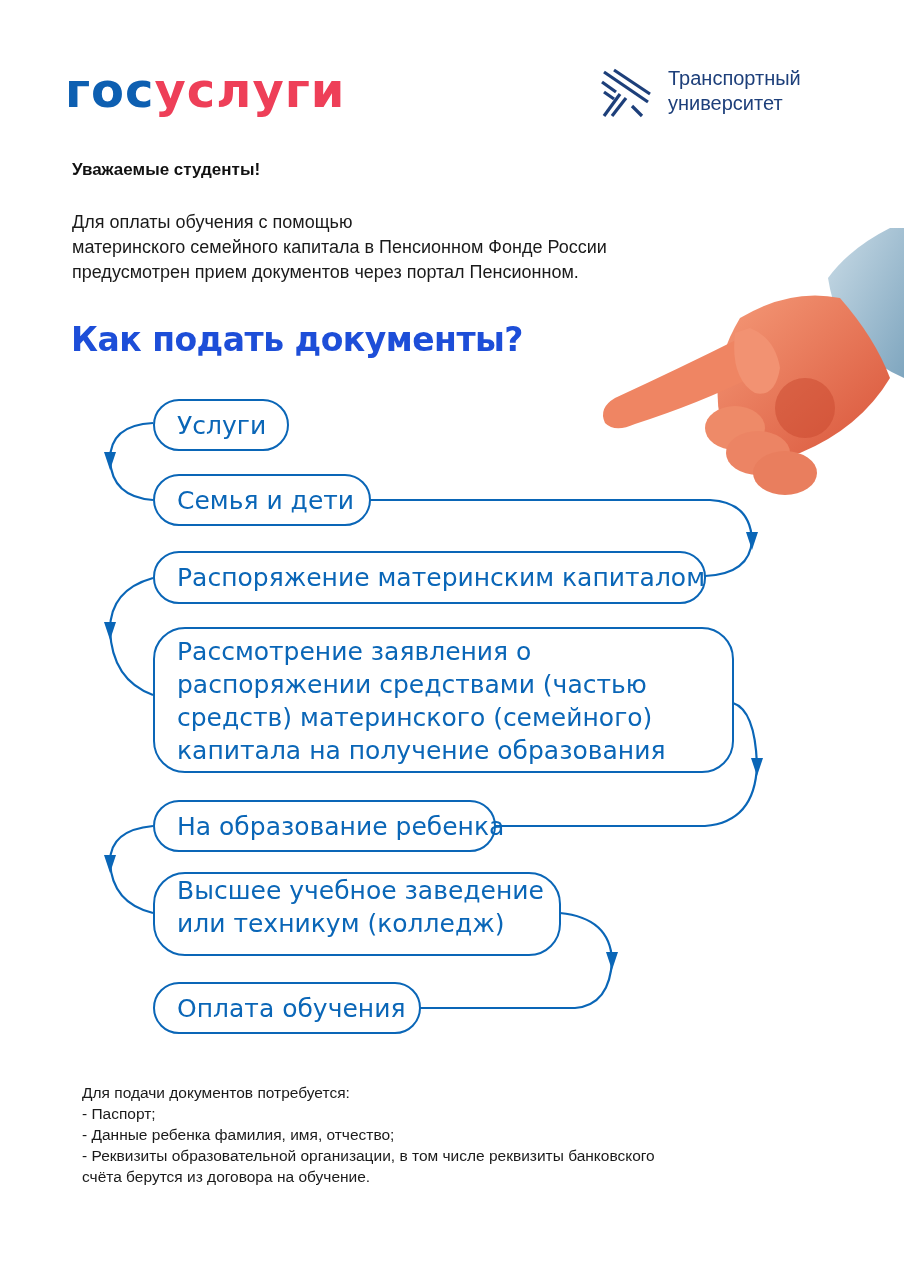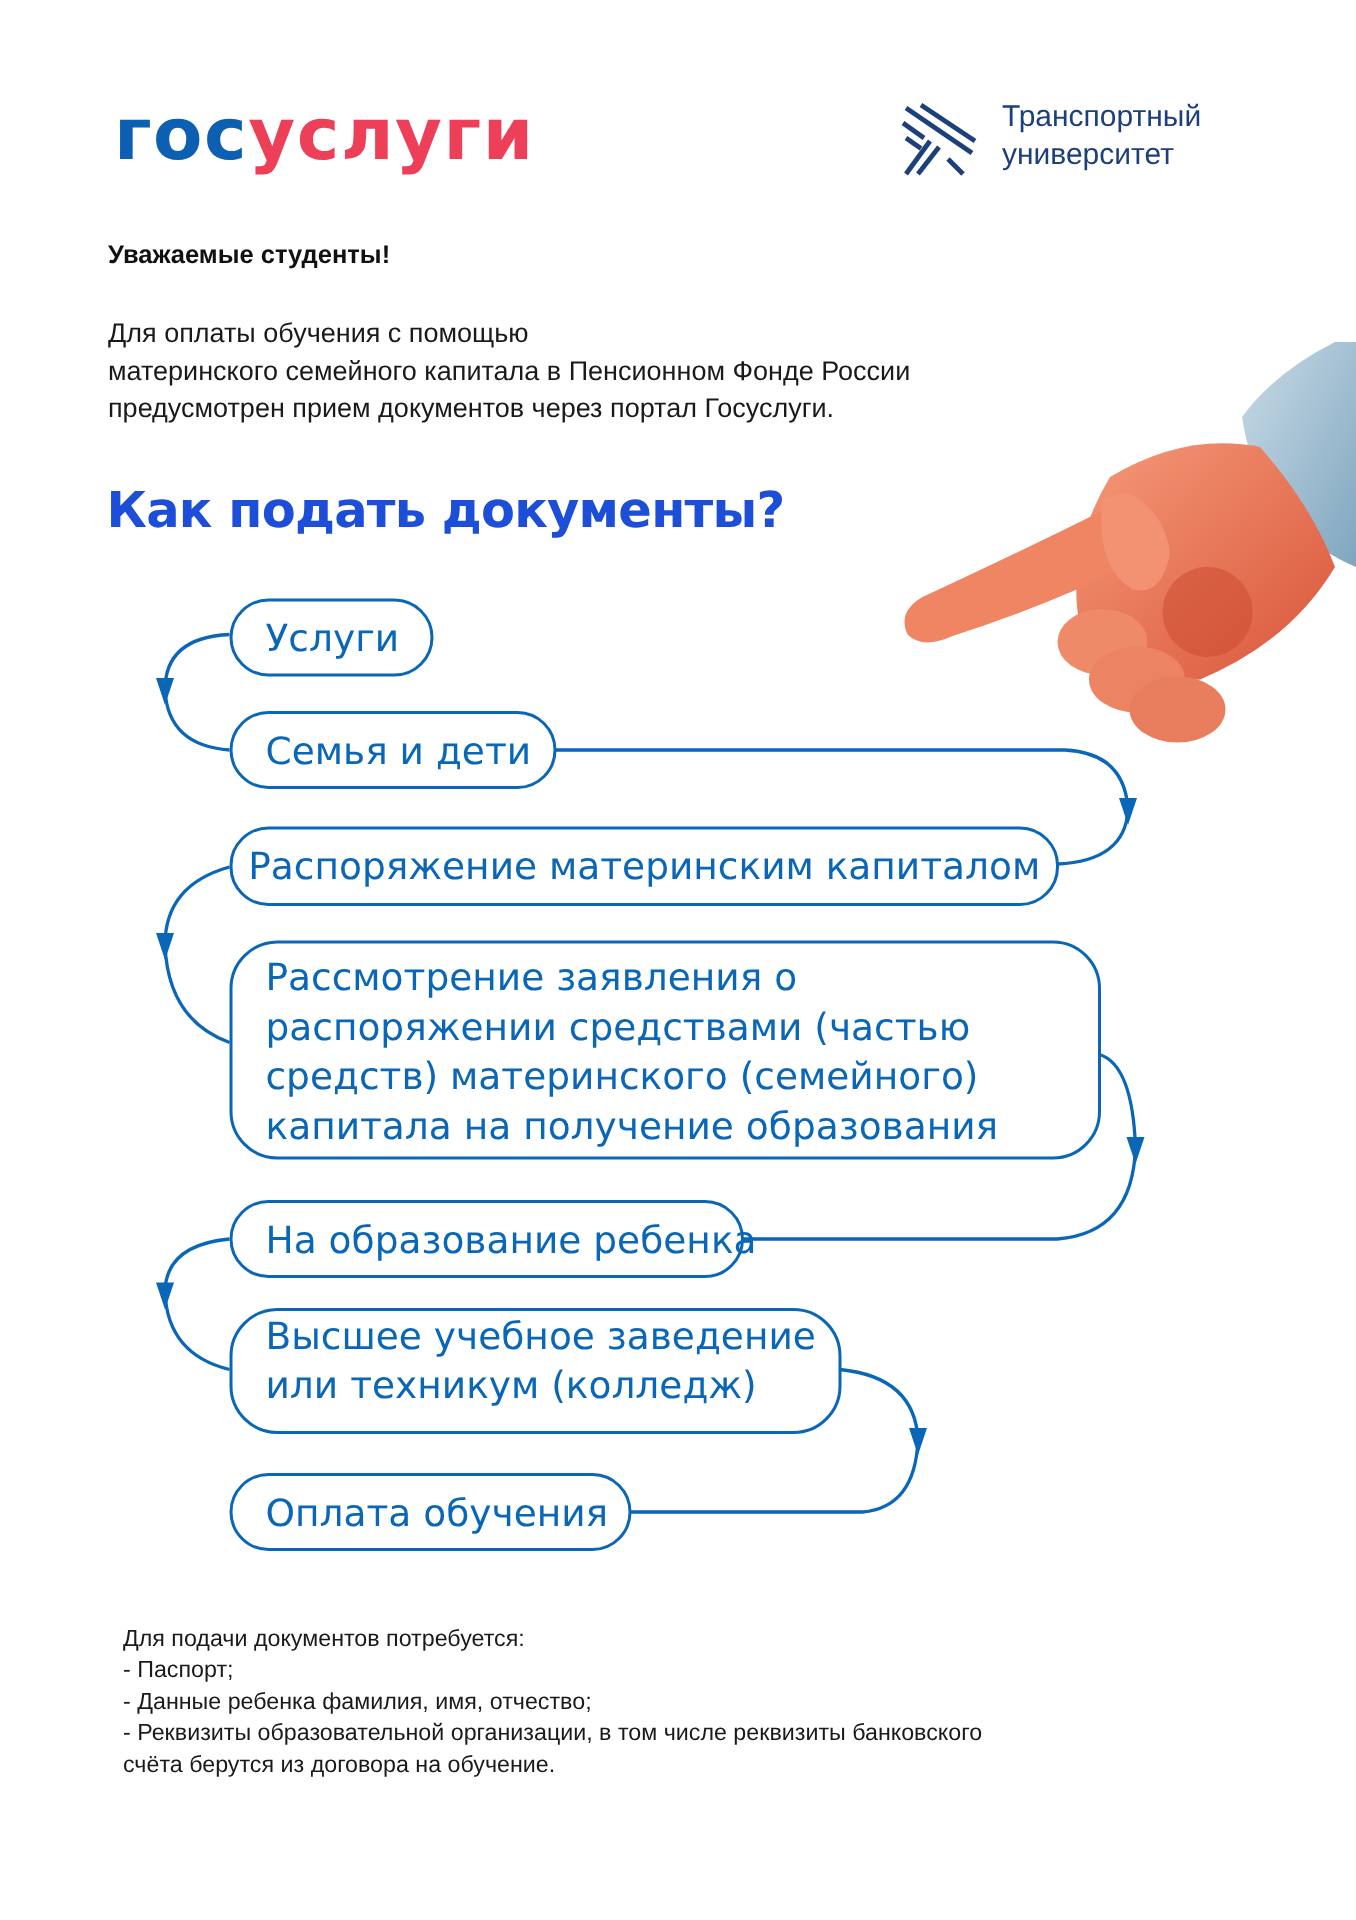--- a/index.html
+++ b/index.html
@@ -1,20 +1,20 @@
 <!DOCTYPE html>
 <html><head>
 <meta charset="utf-8">
 <style>
   html, body { margin: 0; padding: 0; background: #ffffff; }
   body { width: 904px; height: 1280px; position: relative; overflow: hidden;
          font-family: "Liberation Sans", "DejaVu Sans", sans-serif; color: #1a1a1a; }
   .abs { position: absolute; }
 
-  .logo-gos { left: 76px; top: 62px; font-family: "DejaVu Sans", sans-serif; font-weight: bold;
+  .logo-gos { left: 65px; top: 62px; font-family: "DejaVu Sans", sans-serif; font-weight: bold;
               font-size: 48px; letter-spacing: 1px; line-height: 56px; }
   .logo-gos .p1 { color: #0d5fb1; }
   .logo-gos .p2 { color: #ee3f58; }
 
   .uni-logo { left: 600px; top: 66px; width: 250px; height: 56px; }
   .uni-icon { position: absolute; left: 0; top: 2px; width: 52px; height: 50px; }
   .uni-text { position: absolute; left: 68px; top: 0; font-size: 20px; line-height: 25px;
               color: #1d3f7a; font-weight: normal; }
 
   .greeting { left: 72px; top: 160px; font-size: 17px; font-weight: bold; color: #111; }
@@ -59,21 +59,21 @@
   <div class="uni-text">
     <div>Транспортный</div>
     <div>университет</div>
   </div>
 </div>
 
 <div class="abs greeting">Уважаемые студенты!</div>
 <div class="abs intro">
   <div>Для оплаты обучения с помощью</div>
   <div>материнского семейного капитала в Пенсионном Фонде России</div>
-  <div>предусмотрен прием документов через портал Госуслуги.</div>
+  <div>предусмотрен прием документов через портал Пенсионном.</div>
 </div>
 
 <div class="abs heading">Как подать документы?</div>
 
 <svg class="abs hand" viewBox="0 0 314 270">
   <defs>
     <linearGradient id="skin" x1="0" y1="0" x2="1" y2="1">
       <stop offset="0" stop-color="#f59a78"></stop>
       <stop offset="1" stop-color="#d9553a"></stop>
     </linearGradient>
@@ -121,21 +121,21 @@
     <polygon points="606,952 618,952 612,970"></polygon>
   </g>
 </svg>
 
 <div class="step pill" style="left:153px; top:399px; width:136px; height:52px;">
   <span>Услуги</span>
 </div>
 <div class="step pill" style="left:153px; top:474px; width:218px; height:52px;">
   <span>Семья и дети</span>
 </div>
-<div class="step pill" style="left:153px; top:551px; width:553px; height:53px;justify-content:center;">
+<div class="step pill" style="left:153px; top:551px; width:553px; height:53px;">
   <span>Распоряжение материнским капиталом</span>
 </div>
 <div class="step multi" style="left:153px; top:627px; width:581px; height:146px;">
   <div>Рассмотрение заявления о</div>
   <div>распоряжении средствами (частью</div>
   <div>средств) материнского (семейного)</div>
   <div>капитала на получение образования</div>
 </div>
 <div class="step pill" style="left:153px; top:800px; width:343px; height:52px;">
   <span>На образование ребенка</span>

